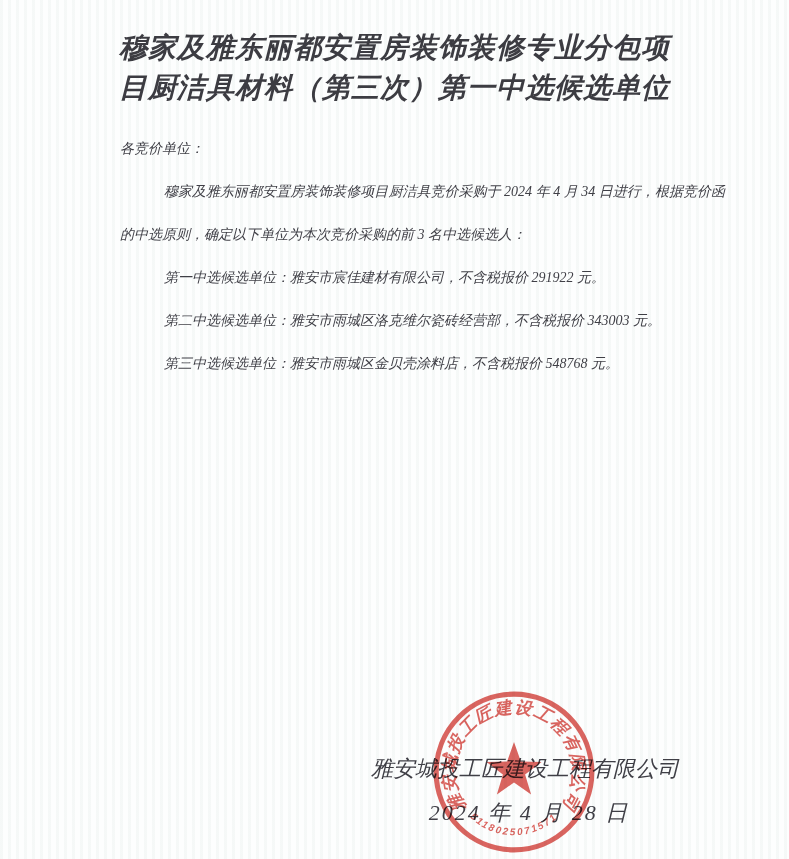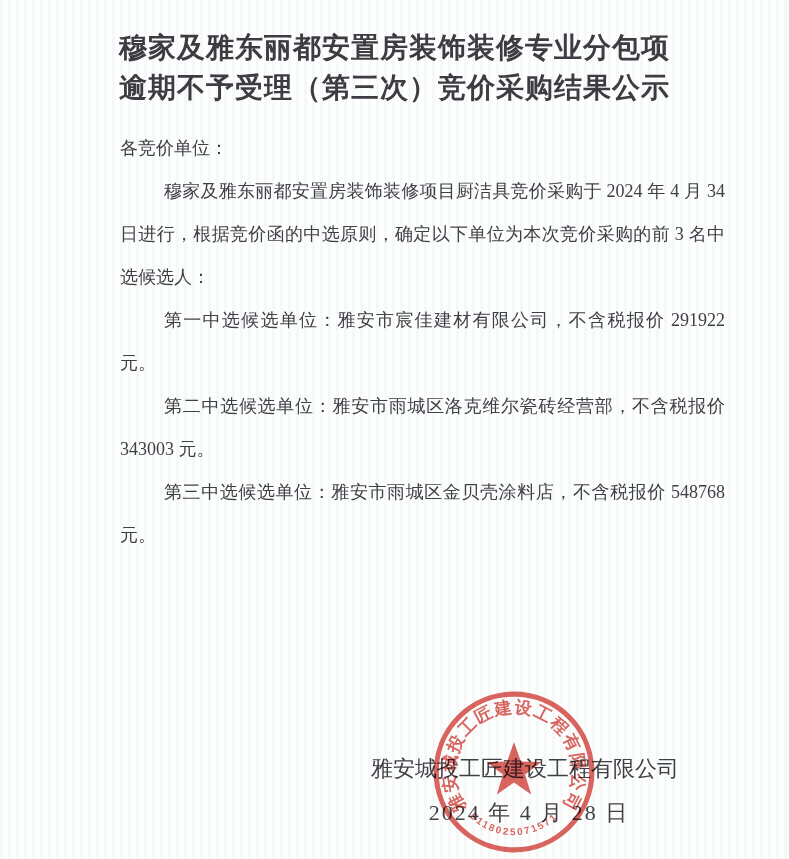--- a/index.html
+++ b/index.html
@@ -17,35 +17,36 @@
     background-color: #fdfefe;
     background-image: repeating-linear-gradient(
       90deg,
       rgba(226,234,231,0.28) 0px,
       rgba(226,234,231,0.28) 3px,
       rgba(255,255,255,0) 3px,
       rgba(255,255,255,0) 8px
     );
     font-family: "Liberation Serif", serif;
     color: #3f3f46;
+    font-style: italic;
   }
   .title {
     margin: 0;
     padding-top: 28px;
     text-align: center;
     font-family: "Liberation Sans", sans-serif;
     font-weight: bold;
     font-size: 28px;
     line-height: 40px;
     letter-spacing: 1px;
     color: #3c3c42;
   }
   .content {
     margin: 19px 64px 0 120px;
-    font-size: 18px;
+    font-size: 14px;
     line-height: 43px;
     text-align: justify;
   }
   .content p {
     margin: 0;
   }
   .content p.indent {
     text-indent: 44px;
   }
   .content p.gap {
@@ -85,21 +86,21 @@
     height: 100%;
   }
 </style>
 </head>
 <body>
 
 <div class="page">
 
   <h1 class="title">
     <span>穆家及雅东丽都安置房装饰装修专业分包项</span><br>
-    <span>逾期不予受理（第三次）竞价采购结果公示</span>
+    <span>目厨洁具材料（第三次）第一中选候选单位</span>
   </h1>
 
   <div class="content">
     <p>各竞价单位：</p>
     <p class="indent">穆家及雅东丽都安置房装饰装修项目厨洁具竞价采购于 2024 年 4 月 34 日进行，根据竞价函的中选原则，确定以下单位为本次竞价采购的前 3 名中选候选人：</p>
     <p class="indent">第一中选候选单位：雅安市宸佳建材有限公司，不含税报价 291922 元。</p>
     <p class="indent">第二中选候选单位：雅安市雨城区洛克维尔瓷砖经营部，不含税报价 343003 元。</p>
     <p class="indent">第三中选候选单位：雅安市雨城区金贝壳涂料店，不含税报价 548768 元。</p>
   </div>
 

